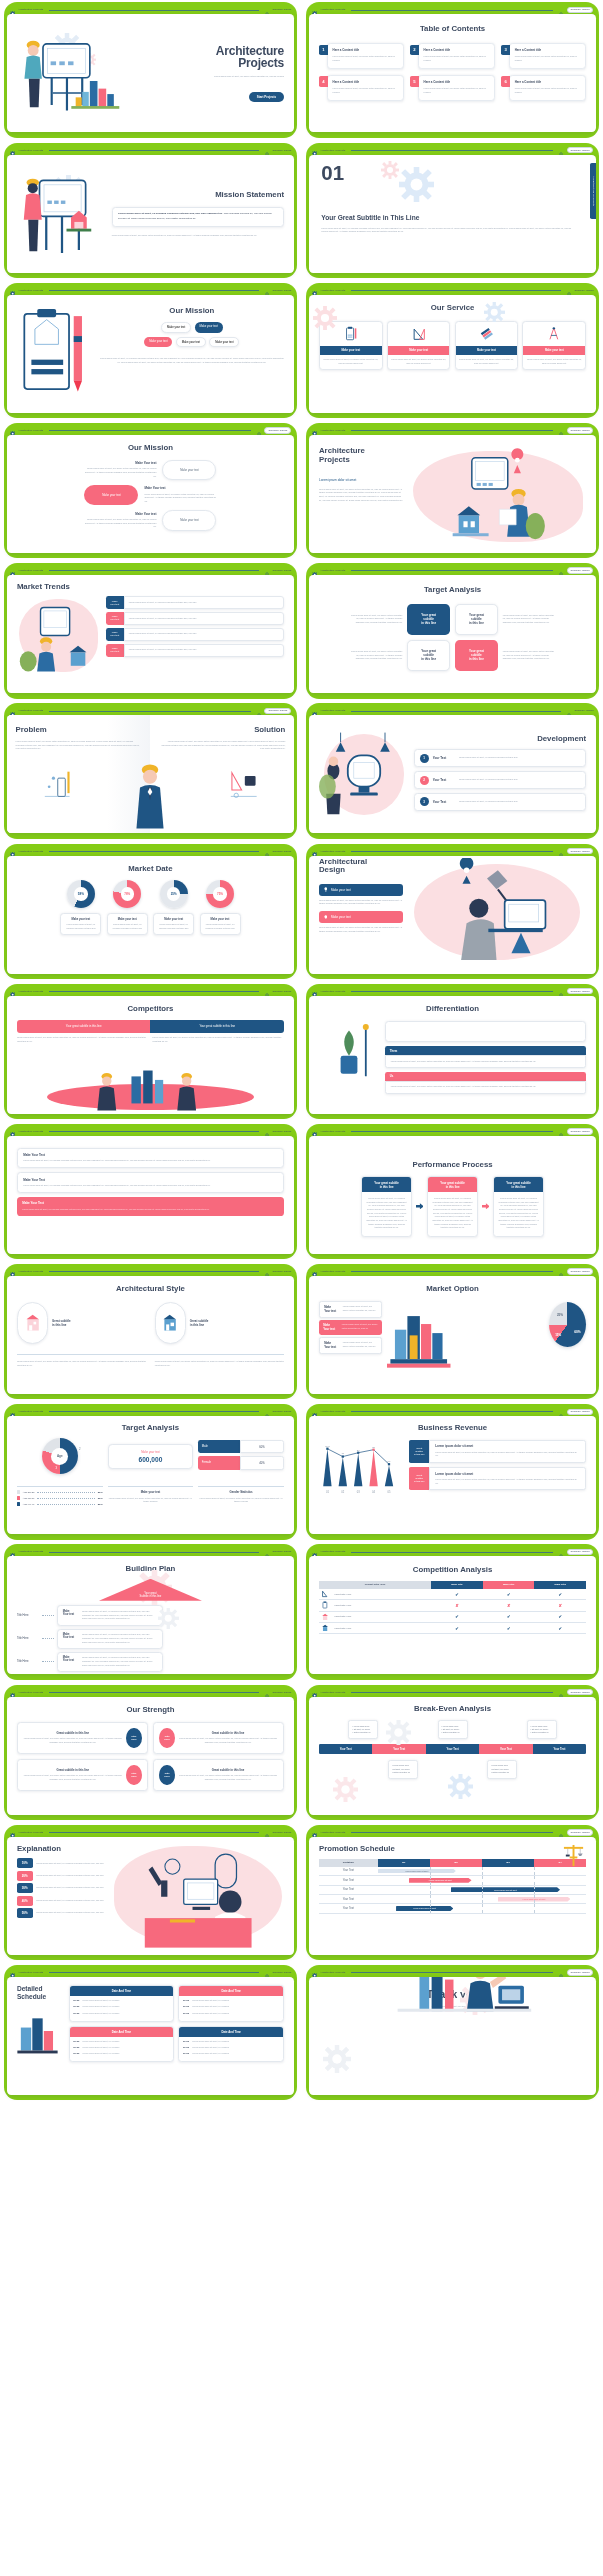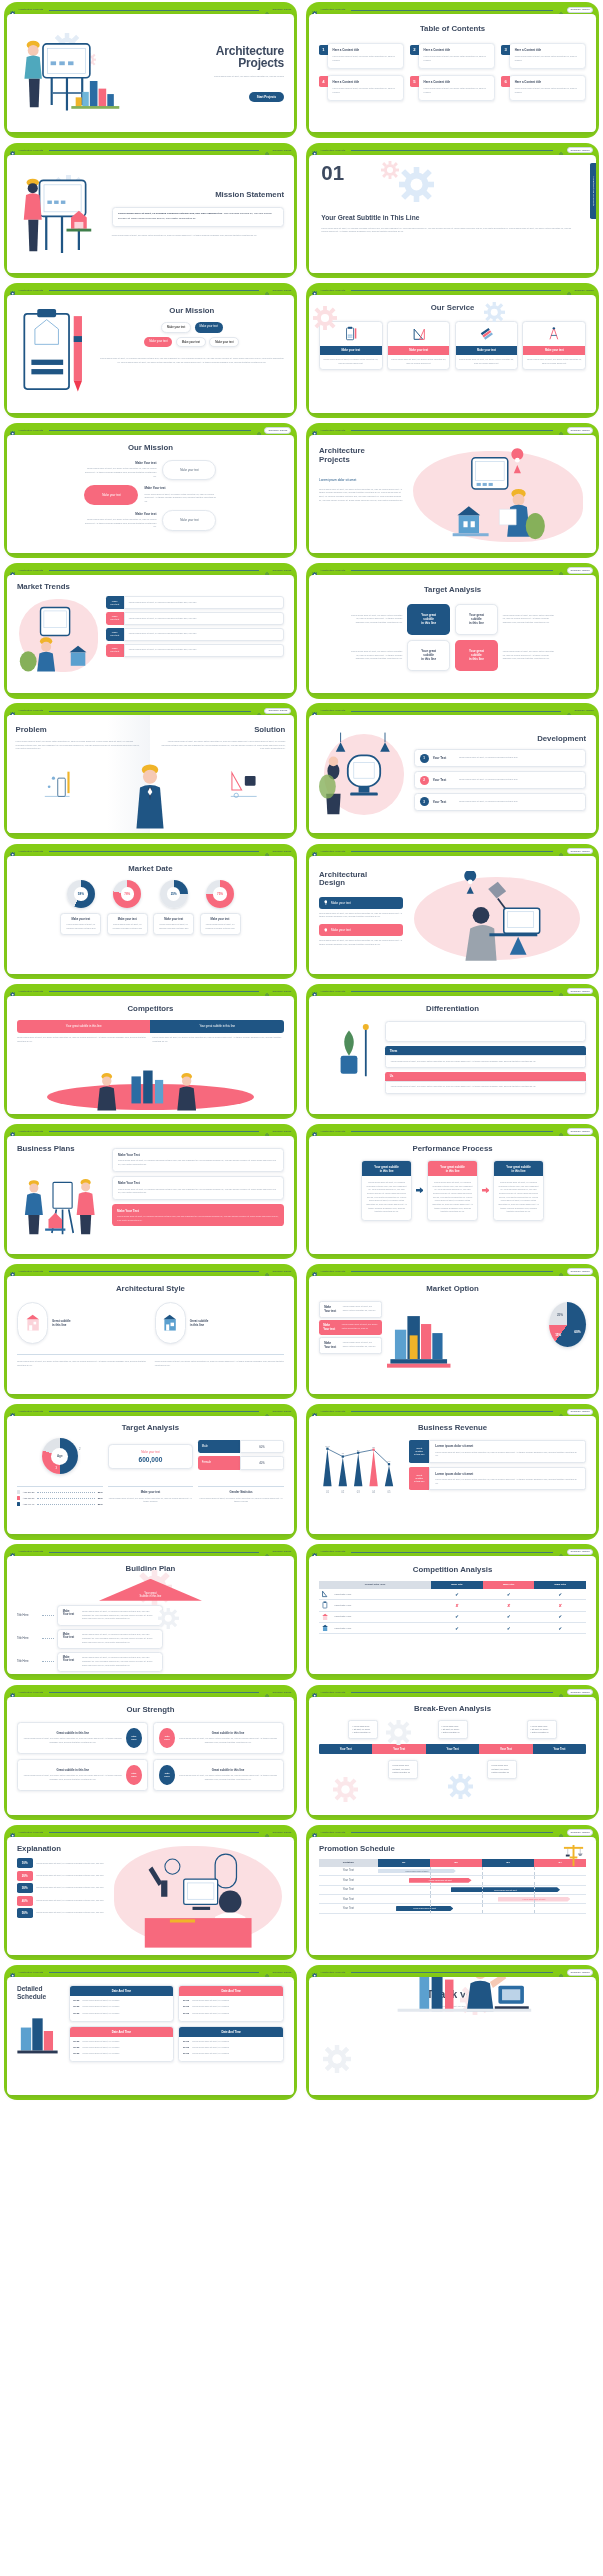--- a/index.html
+++ b/index.html
@@ -918,21 +918,21 @@
           </svg></span>
     <span class="topbar-brand">Architecture Projects</span>
     <span class="topbar-rule"></span>
     <span class="srch"><svg viewBox="0 0 20 20" width="100%" height="100%">
             <circle cx="8.5" cy="8.5" r="5.5" fill="none" stroke="#1f5584" stroke-width="2"></circle>
             <line x1="12.5" y1="12.5" x2="18" y2="18" stroke="#1f5584" stroke-width="2"></line>
           </svg></span>
     <span class="topbar-co pill">Company names</span>
   </div>
     <div class="card">
-        <div class="pad" style="display:flex;gap:4.8px;padding-top:15px">
+        <div class="pad" style="display:flex;gap:4.8px;padding-top:2px">
   <div style="width:84px">
     <div class="ttl h2c" style="text-align:left;line-height:1.15">Architectural<br>Design</div>
     <div style="margin-top:8.4px">
       <div class="bg-blue wtext" style="border-radius:3px;padding:3.6px 4.8px;display:flex;align-items:center;gap:3.6px;font-size:3px;margin-top:2.4px">
         <svg viewBox="0 0 12 16" width="3.6" height="4.8">
                   <path d="M6 1 a4.5 4.5 0 0 1 3 8 v2 h-6 v-2 a4.5 4.5 0 0 1 3 -8z" fill="#fff"></path>
                   <rect x="4" y="12" width="4" height="3" fill="#fff"></rect>
                 </svg>
         <span>Make your text</span>
               </div>
@@ -1081,36 +1081,20 @@
     <span class="topbar-brand">Architecture Projects</span>
     <span class="topbar-rule"></span>
     <span class="srch"><svg viewBox="0 0 20 20" width="100%" height="100%">
             <circle cx="8.5" cy="8.5" r="5.5" fill="none" stroke="#1f5584" stroke-width="2"></circle>
             <line x1="12.5" y1="12.5" x2="18" y2="18" stroke="#1f5584" stroke-width="2"></line>
           </svg></span>
     <span class="topbar-co">Company names</span>
   </div>
     <div class="card">
         <div class="pad" style="padding-top:8.4px;display:flex;gap:4.8px">
-  <div style="width:90px">
-    <div class="ttl h2c" style="text-align:left">Business Plans</div>
-    <svg viewBox="0 0 160 140" style="width:100%;height:80px;margin-top:3.6px">
-      <rect x="64" y="44" width="34" height="46" rx="2" fill="#fff" stroke="#1f5584" stroke-width="2"></rect>
-      <path d="M70 92 l-8 42 M92 92 l8 42 M81 92 v44" stroke="#1f5584" stroke-width="3"></path>
-      <ellipse cx="30" cy="46" rx="9" ry="6" fill="#f0b429"></ellipse>
-              <circle cx="30" cy="54" r="8" fill="#f6c9b4"></circle>
-              <path d="M18 66 q12 -6 24 0 l4 36 h-32z" fill="#2b6ca3"></path>
-              <path d="M20 102 h20 l-2 34 h-16z" fill="#2b3a55"></path>
-      <ellipse cx="122" cy="44" rx="9" ry="6" fill="#f0b429"></ellipse>
-              <circle cx="122" cy="52" r="8" fill="#f6c9b4"></circle>
-              <path d="M110 64 q12 -6 24 0 l4 38 h-32z" fill="#f7697d"></path>
-              <path d="M112 102 h20 l-2 34 h-16z" fill="#2b3a55"></path>
-      <path d="M56 110 l12 -12 l12 12 v16 h-24z" fill="#f7697d"></path>
-              <rect x="50" y="126" width="36" height="4" fill="#2b6ca3"></rect>
-    </svg></div>
   <div style="flex:1;padding-top:3.6px">
     <div class="box" style="border-radius:3.6px;padding:4.2px 5.4px;margin-bottom:4.2px;">
       <div style="font-size:3px;font-weight:bold;color:#3d4a60">Make Your Text</div>
       <div class="lorem" style="margin-top:2.4px;color:#9aa6b5">Lorem ipsum dolor sit amet, eu volumus legendos recteque quo, usu cibo elaboraret ne. Mea legendos inimicus ne, vim cibo meliore invenire at. Sumo mollis convenire sed no, eum noster democritum ne.</div>
     </div>
     <div class="box" style="border-radius:3.6px;padding:4.2px 5.4px;margin-bottom:4.2px;">
       <div style="font-size:3px;font-weight:bold;color:#3d4a60">Make Your Text</div>
       <div class="lorem" style="margin-top:2.4px;color:#9aa6b5">Lorem ipsum dolor sit amet, eu volumus legendos recteque quo, usu cibo elaboraret ne. Mea legendos inimicus ne, vim cibo meliore invenire at. Sumo mollis convenire sed no, eum noster democritum ne.</div>
     </div>
     <div class="bg-pink wtext" style="border-radius:3.6px;padding:4.2px 5.4px;margin-bottom:4.2px;">
@@ -1137,21 +1121,21 @@
           </svg></span>
     <span class="topbar-brand">Architecture Projects</span>
     <span class="topbar-rule"></span>
     <span class="srch"><svg viewBox="0 0 20 20" width="100%" height="100%">
             <circle cx="8.5" cy="8.5" r="5.5" fill="none" stroke="#1f5584" stroke-width="2"></circle>
             <line x1="12.5" y1="12.5" x2="18" y2="18" stroke="#1f5584" stroke-width="2"></line>
           </svg></span>
     <span class="topbar-co pill">Company names</span>
   </div>
     <div class="card">
-        <div class="pad" style="padding-top:8px">
+        <div class="pad" style="padding-top:24px">
   <div class="ttl h2c">Performance Process</div>
   <div style="display:flex;align-items:stretch;gap:3.6px;margin-top:7.2px;justify-content:center">
     <div class="box" style="width:51px;overflow:hidden;padding:0">
       <div class="bg-blue wtext" style="font-size:2.8px;font-weight:bold;text-align:center;padding:3.6px 2.4px">Your great subtitle<br>in this line</div>
       <div class="lorem c" style="padding:4.8px 3.6px 6px">Lorem ipsum dolor sit amet, eu volumus legendos recteque quo, usu cibo elaboraret ne. Mea legendos inimicus ne, vim cibo meliore invenire at. Sumo mollis convenire sed no, eum noster democritum ne. Lorem ipsum dolor sit amet, per dolore option molestiae no, nam no persius assueverit. An tibique propriae qualisque cum, docendi tractatos voluptaria an vis.</div>
     </div>
             <div style="display:flex;align-items:center">
               <svg viewBox="0 0 18 14" width="7.8" height="6.6">
                 <path d="M0 4 h9 V0 l9 7 l-9 7 V10 H0z" fill="#1f5584"></path>
               </svg>

